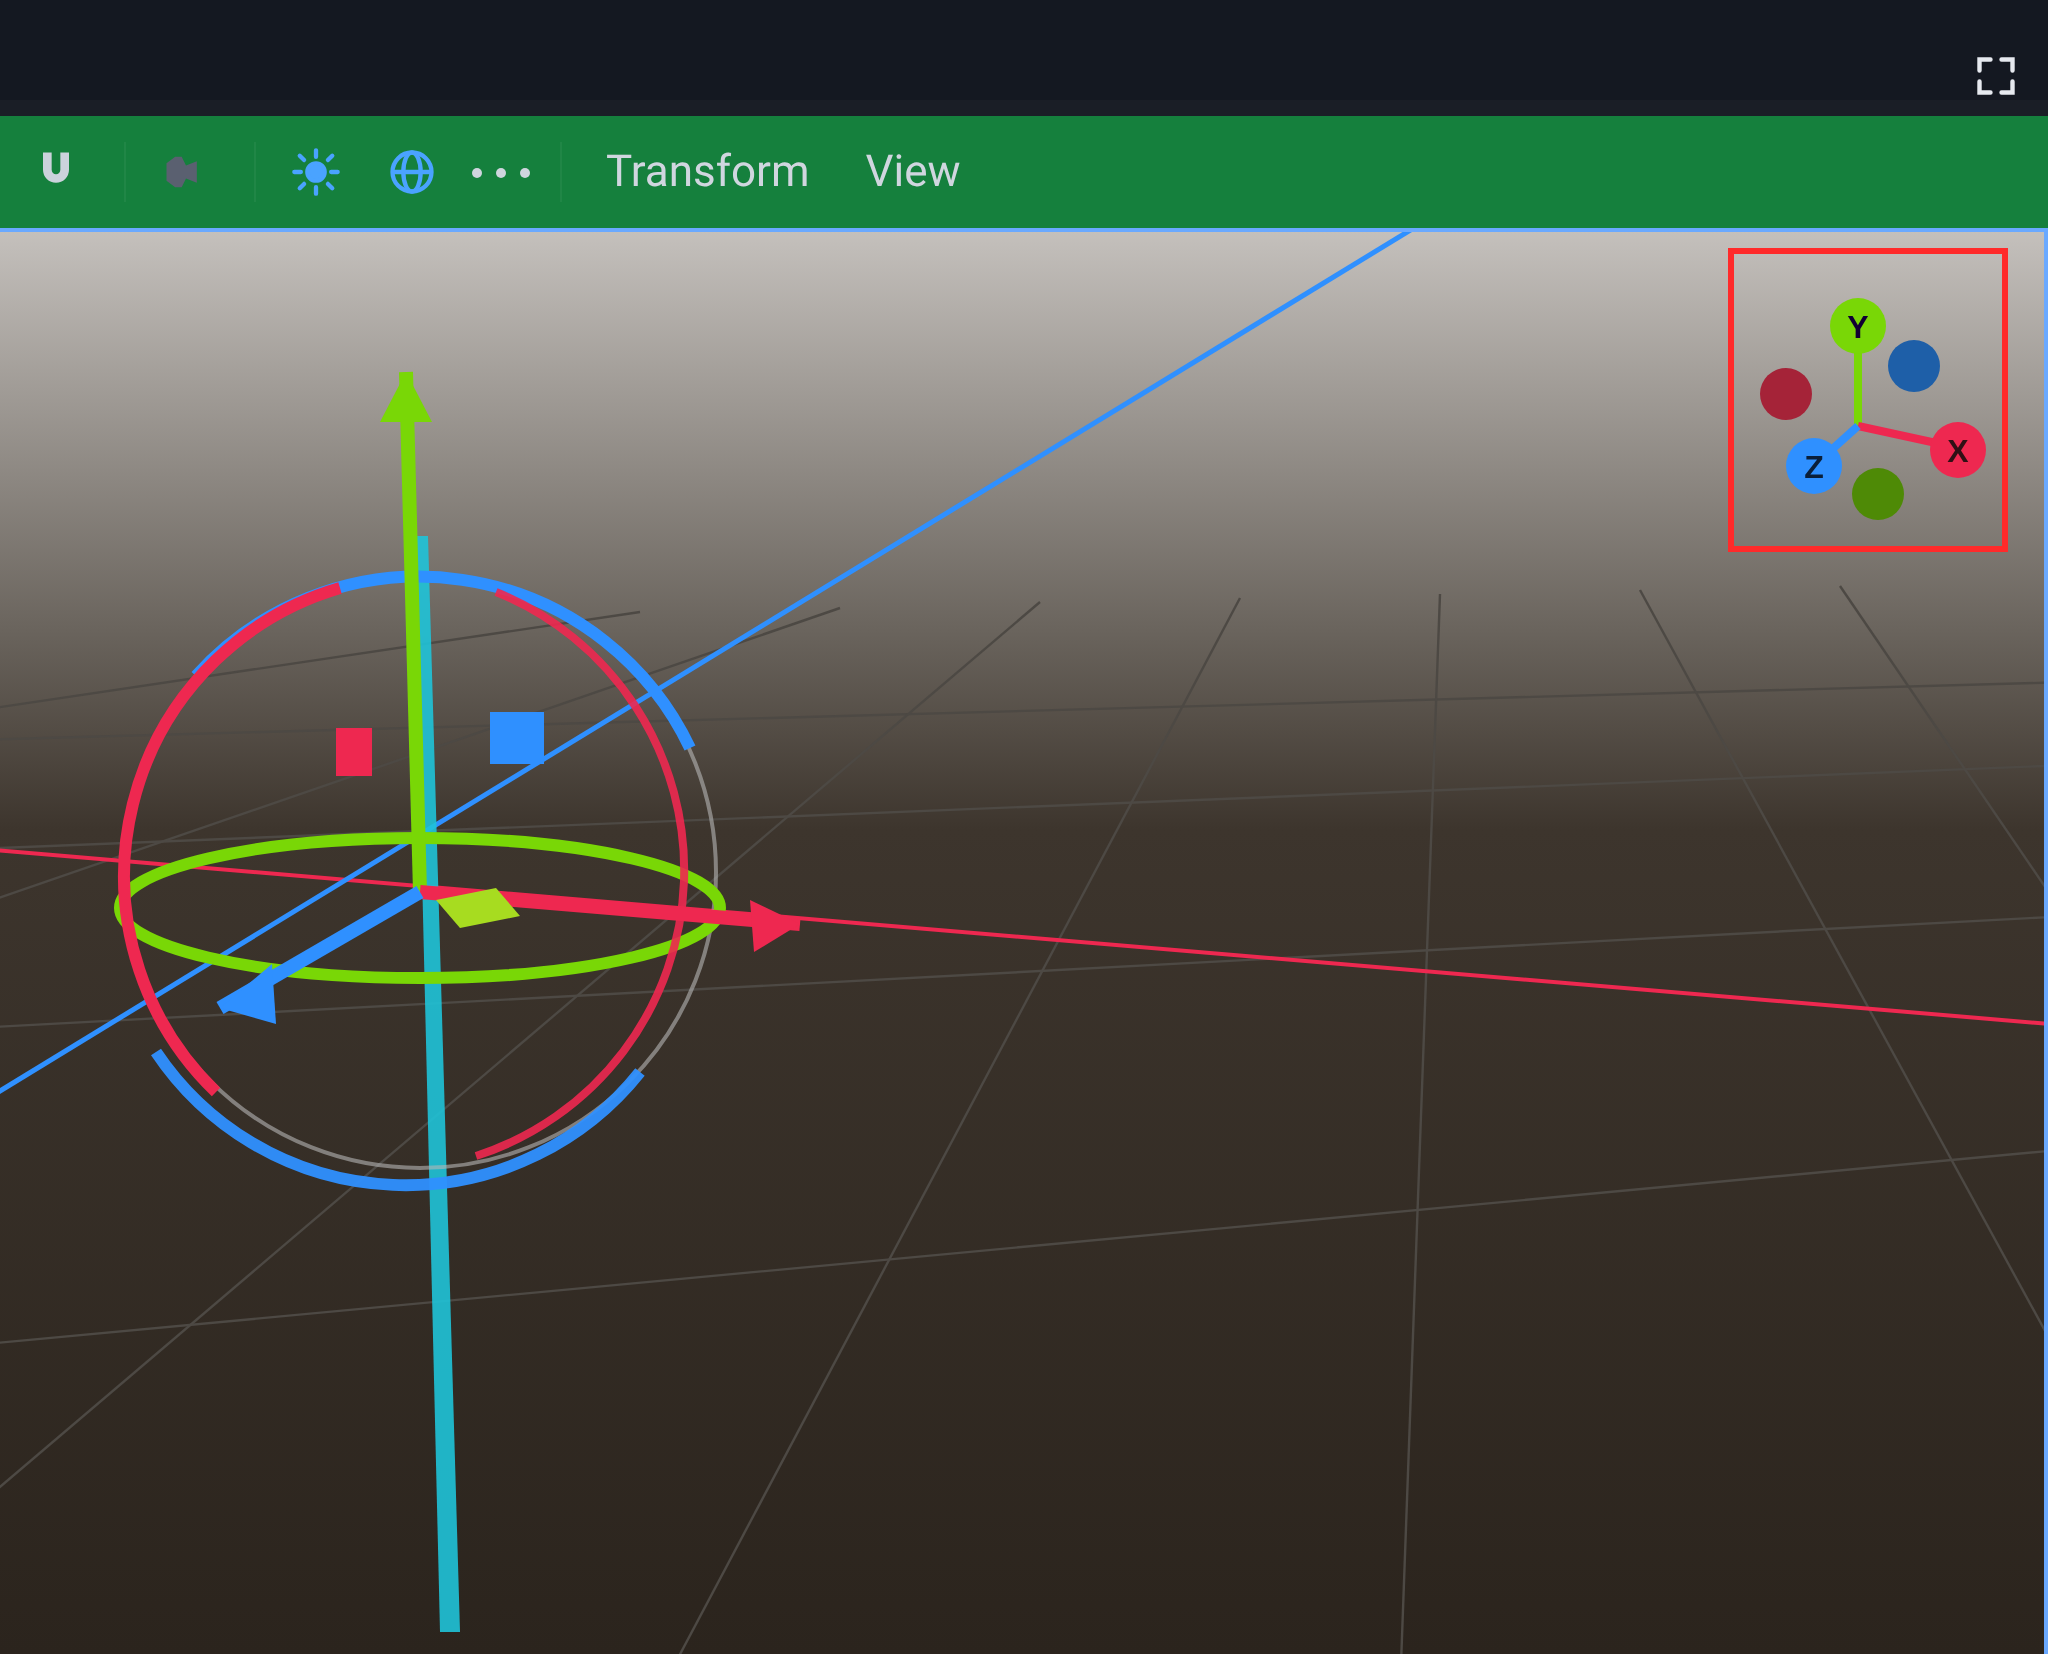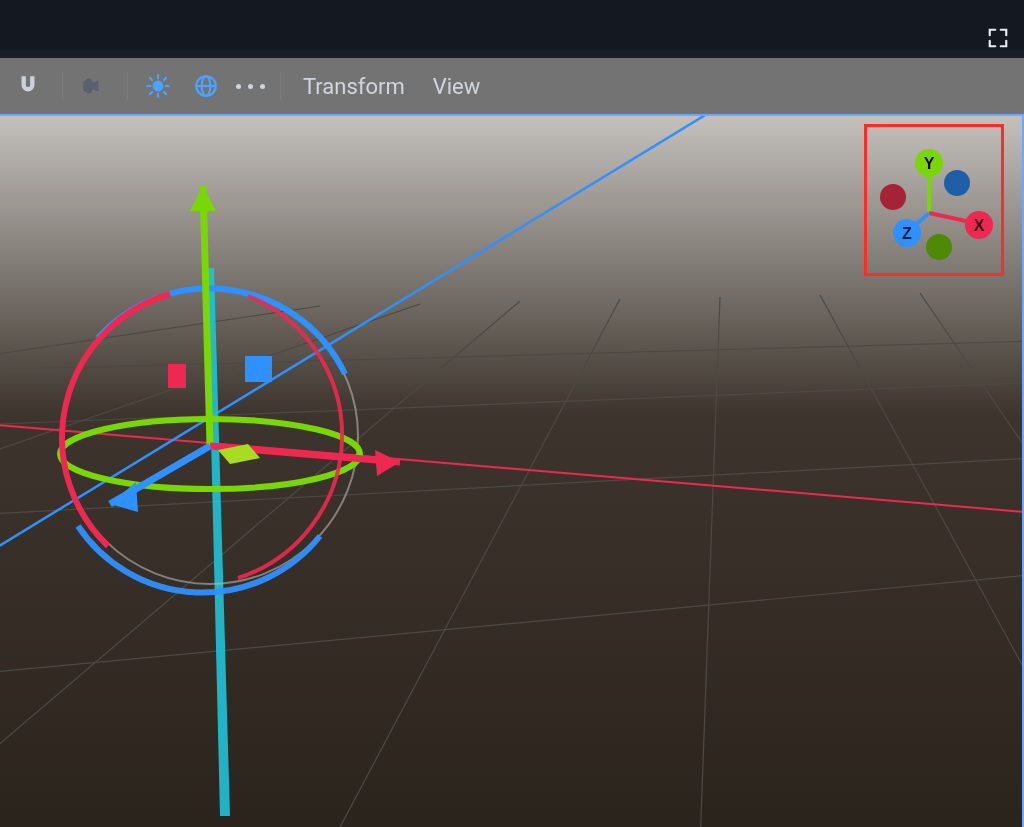--- a/index.html
+++ b/index.html
@@ -34,21 +34,21 @@
     cursor: pointer;
   }
   .expand-btn svg { stroke: #e6e9ef; }
 
   .toolbar {
     position: absolute;
     left: 0;
     top: 58px;
     width: 1024px;
     height: 56px;
-    background: #737373;
+    background: #15803d;
     display: flex;
     align-items: center;
     padding-left: 6px;
     box-sizing: border-box;
   }
   .tool-btn {
     width: 44px;
     height: 44px;
     display: inline-flex;
     align-items: center;

